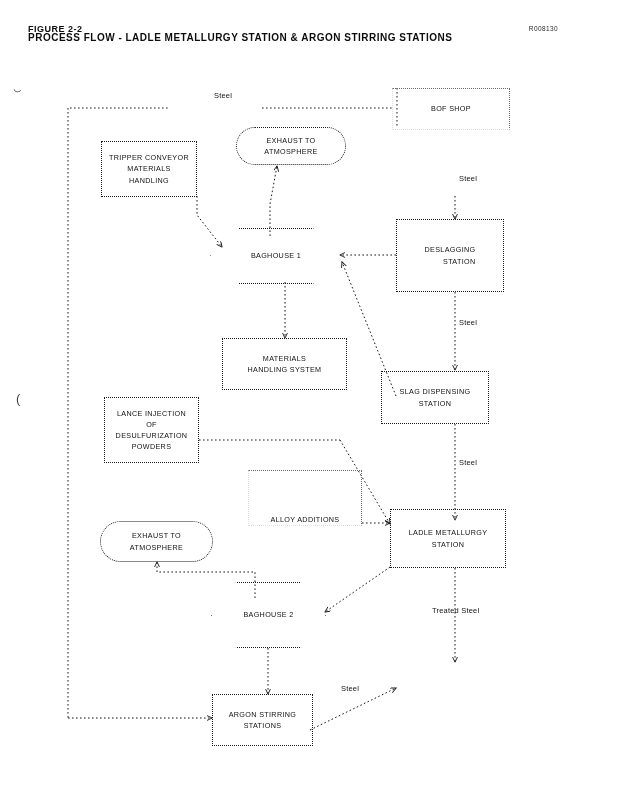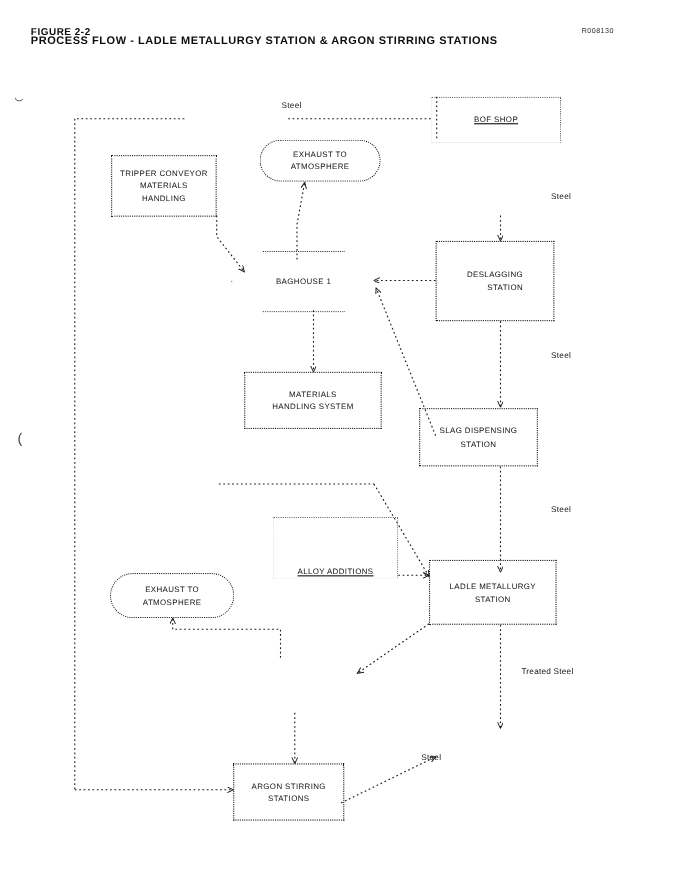--- a/index.html
+++ b/index.html
@@ -44,29 +44,29 @@
     position:absolute;inset:0;
     border:1px dotted #1a1a1a;
     clip-path:polygon(22% 0,78% 0,100% 50%,78% 100%,22% 100%,0 50%);
     -webkit-clip-path:polygon(22% 0,78% 0,100% 50%,78% 100%,22% 100%,0 50%);
   }
   .hex .lbl{position:relative;z-index:2;}
 
   
   .faded{border-color:#6a6a6a;}
   .fade-left{border-left-color:rgba(120,120,120,.25);}
-  .fade-bottom{border-bottom-color:rgba(120,120,120,.25);text-decoration:underline;}
+  .fade-bottom{border-bottom-color:rgba(120,120,120,.25);}
 
   
   .edge-layer{position:absolute;inset:0;pointer-events:none;}
 
   
   .flow-label{
     position:absolute;font-size:7.5px;color:#151515;
-    letter-spacing:.2px;white-space:nowrap;margin-left:42px;
+    letter-spacing:.2px;white-space:nowrap;
   }
 
   
   .artifact{position:absolute;color:#444;font-size:13px;line-height:1;}
 </style>
 </head>
 <body>
 
 <div id="sheet">
 
@@ -148,29 +148,36 @@
   </div>
 
   <div class="node rect" style="left:222px;top:338px;width:125px;height:52px;">
     <span class="lbl">MATERIALS<br>HANDLING SYSTEM</span>
   </div>
 
   <div class="node rect" style="left:381px;top:371px;width:108px;height:53px;text-align:center;">
     <span class="lbl">SLAG DISPENSING<br>STATION</span>
   </div>
 
+  <div class="node rect" style="left:104px;top:397px;width:95px;height:66px;">
+    <span class="lbl">LANCE INJECTION<br>OF<br>DESULFURIZATION<br>POWDERS</span>
+  </div>
 
   <div class="node rect faded fade-left fade-bottom" style="left:248px;top:470px;width:114px;height:56px;align-items:flex-end;">
     <span class="lbl">ALLOY ADDITIONS</span>
   </div>
 
   <div class="node rounded" style="left:100px;top:521px;width:113px;height:41px;">
     <span class="lbl">EXHAUST TO<br>ATMOSPHERE</span>
   </div>
 
+  <div class="node hex" style="left:211px;top:582px;width:115px;height:66px;">
+    <span class="hexshape"></span>
+    <span class="lbl">BAGHOUSE 2</span>
+  </div>
 
   <div class="node rect" style="left:390px;top:509px;width:116px;height:59px;">
     <span class="lbl">LADLE METALLURGY<br>STATION</span>
   </div>
 
 
   <div class="node rect" style="left:212px;top:694px;width:101px;height:52px;align-items:center;">
     <span class="lbl">ARGON STIRRING<br>STATIONS</span>
   </div>
 

